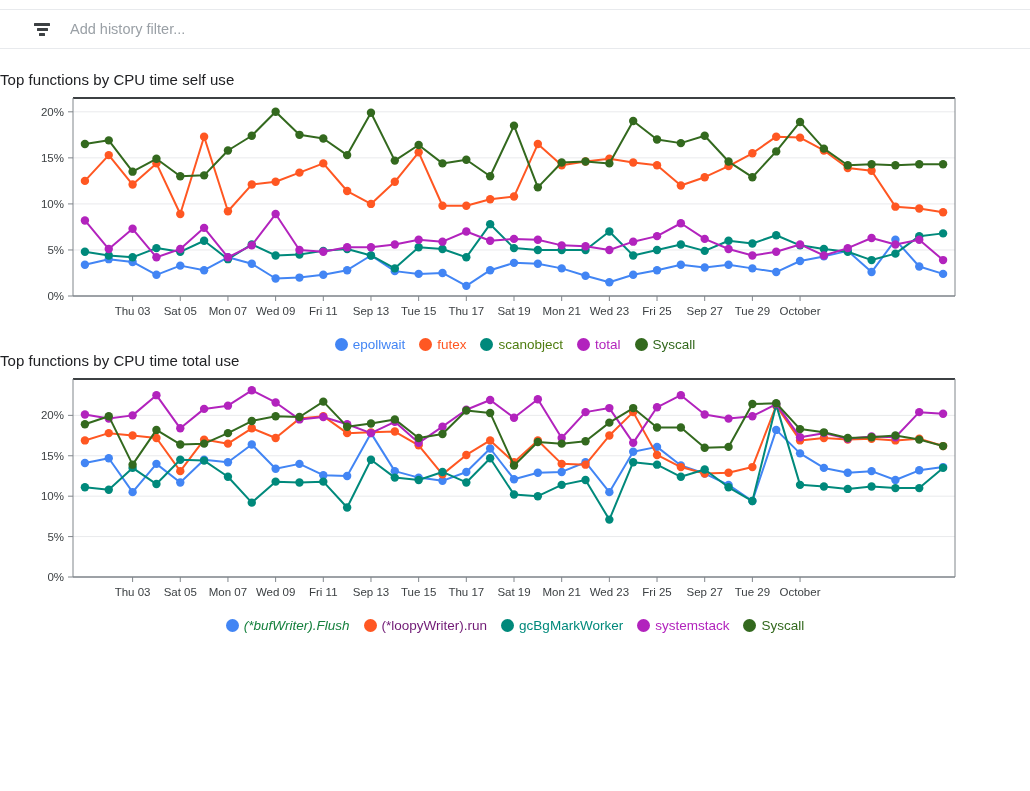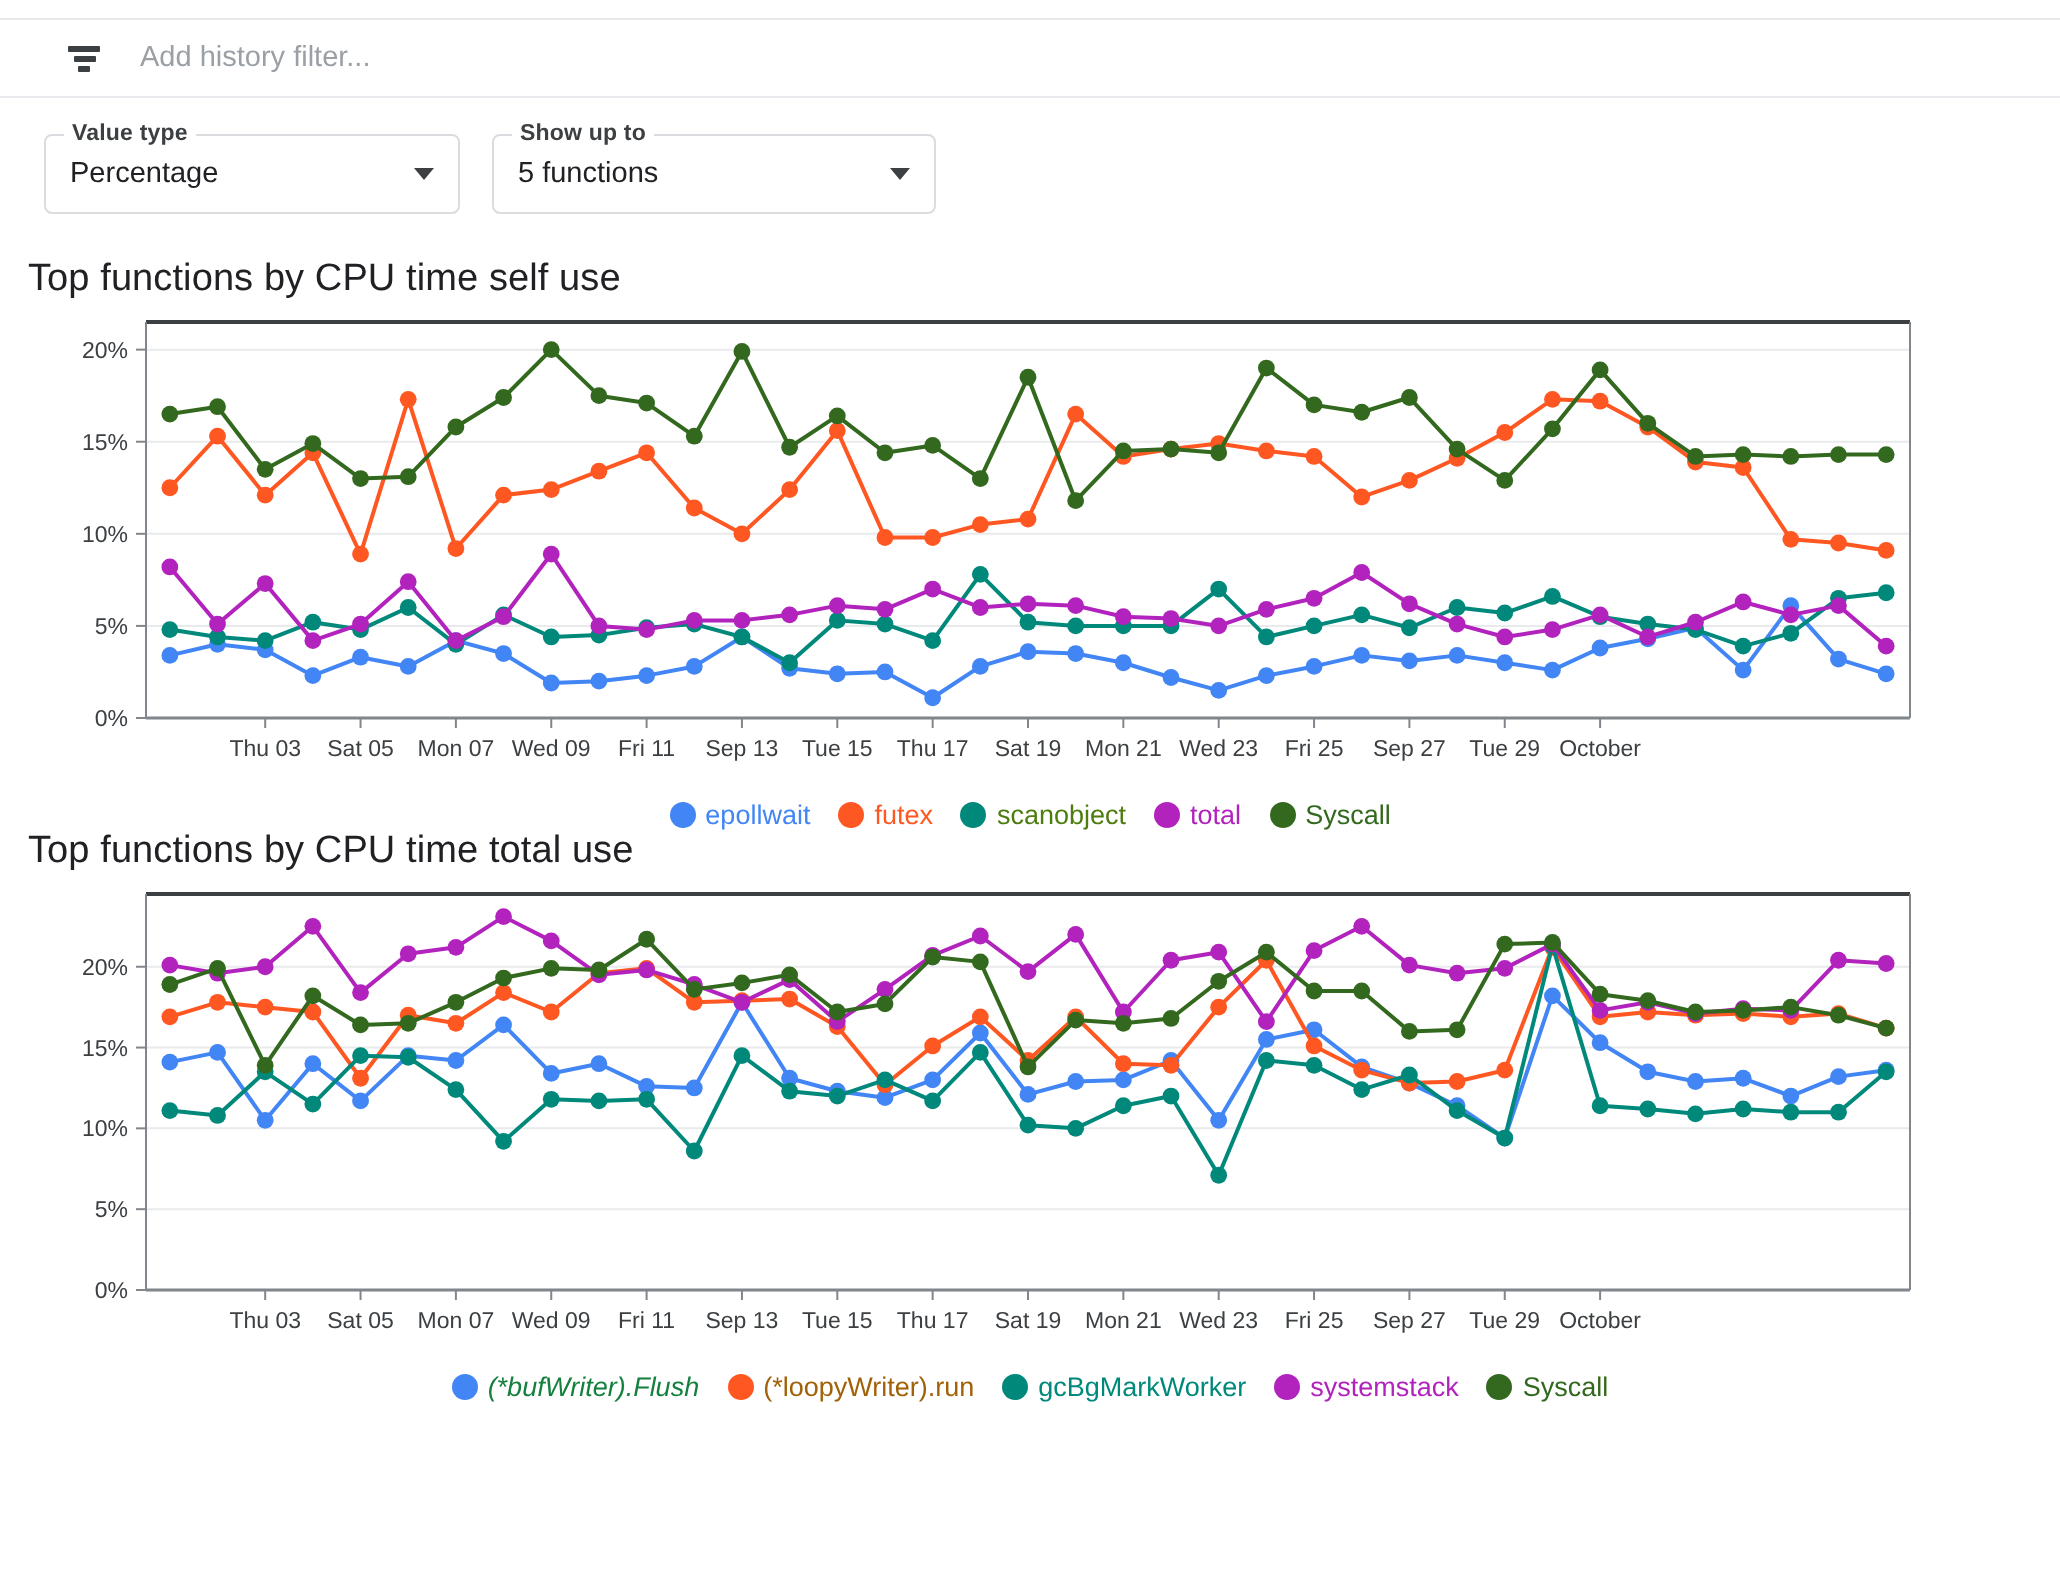--- a/index.html
+++ b/index.html
@@ -103,23 +103,22 @@
     width: 0; height: 0;
     border-left: 5.5px solid transparent;
     border-right: 5.5px solid transparent;
     border-top: 6px solid #3c4043;
     flex: none;
     margin-left: 6px;
   }
 
   
   .chart-title {
-    font-size: 19px;
+    font-size: 15px;
     color: #202124;
-    padding-left: 14px;
     letter-spacing: 0.05px;
   }
   .chart-block { position: relative; }
   .legend {
     display: flex;
     justify-content: center;
     align-items: center;
     gap: 14px;
     font-size: 13.5px;
     margin-top: 1px;
@@ -146,32 +145,20 @@
 
   <div class="filter-bar">
     <span class="funnel-icon">
       <i></i>
         <i></i>
         <i></i>
     </span>
     <input class="filter-input" type="text" placeholder="Add history filter..." style="">
   </div>
 
-  <div class="selects">
-    <div class="field w1">
-      <span class="field-label">Value type</span>
-      <span class="field-value">Percentage</span>
-      <span class="caret"></span>
-    </div>
-    <div class="field w2">
-      <span class="field-label">Show up to</span>
-      <span class="field-value">5 functions</span>
-      <span class="caret"></span>
-    </div>
-  </div>
 
   <div class="chart-block" style="margin-top:22px;">
     <div class="chart-title">Top functions by CPU time self use</div>
     <svg id="chart0" width="1030" height="248">
         <line x1="73" x2="955" y1="208" y2="208" stroke="#e9eaec" stroke-width="1"></line>
         <line x1="73" x2="955" y1="161.95348837209303" y2="161.95348837209303" stroke="#e9eaec" stroke-width="1"></line>
         <line x1="73" x2="955" y1="115.90697674418605" y2="115.90697674418605" stroke="#e9eaec" stroke-width="1"></line>
         <line x1="73" x2="955" y1="69.86046511627907" y2="69.86046511627907" stroke="#e9eaec" stroke-width="1"></line>
         <line x1="73" x2="955" y1="23.813953488372107" y2="23.813953488372107" stroke="#e9eaec" stroke-width="1"></line>
         <line x1="73" x2="955" y1="10" y2="10" stroke="#3c4043" stroke-width="2"></line>
@@ -676,21 +663,21 @@
         <circle cx="919.24" cy="70.61" r="4.2" fill="#33691E"></circle>
         <circle cx="943.08" cy="77.08" r="4.2" fill="#33691E"></circle>
       </svg>
     <div class="legend" id="legend1">
         <div class="legend-item">
           <span class="legend-dot" style="background: rgb(66, 133, 244);"></span>
           <span style="color: #15803d; font-style: italic;">(*bufWriter).Flush</span>
         </div>
         <div class="legend-item">
           <span class="legend-dot" style="background: rgb(255, 87, 34);"></span>
-          <span style="color: #a16207;">(*loopyWriter).run</span>
+          <span style="color: #701a75;">(*loopyWriter).run</span>
         </div>
         <div class="legend-item">
           <span class="legend-dot" style="background: rgb(0, 137, 123);"></span>
           <span style="color: rgb(0, 137, 123);">gcBgMarkWorker</span>
         </div>
         <div class="legend-item">
           <span class="legend-dot" style="background: rgb(178, 35, 189);"></span>
           <span style="color: rgb(178, 35, 189);">systemstack</span>
         </div>
         <div class="legend-item">

